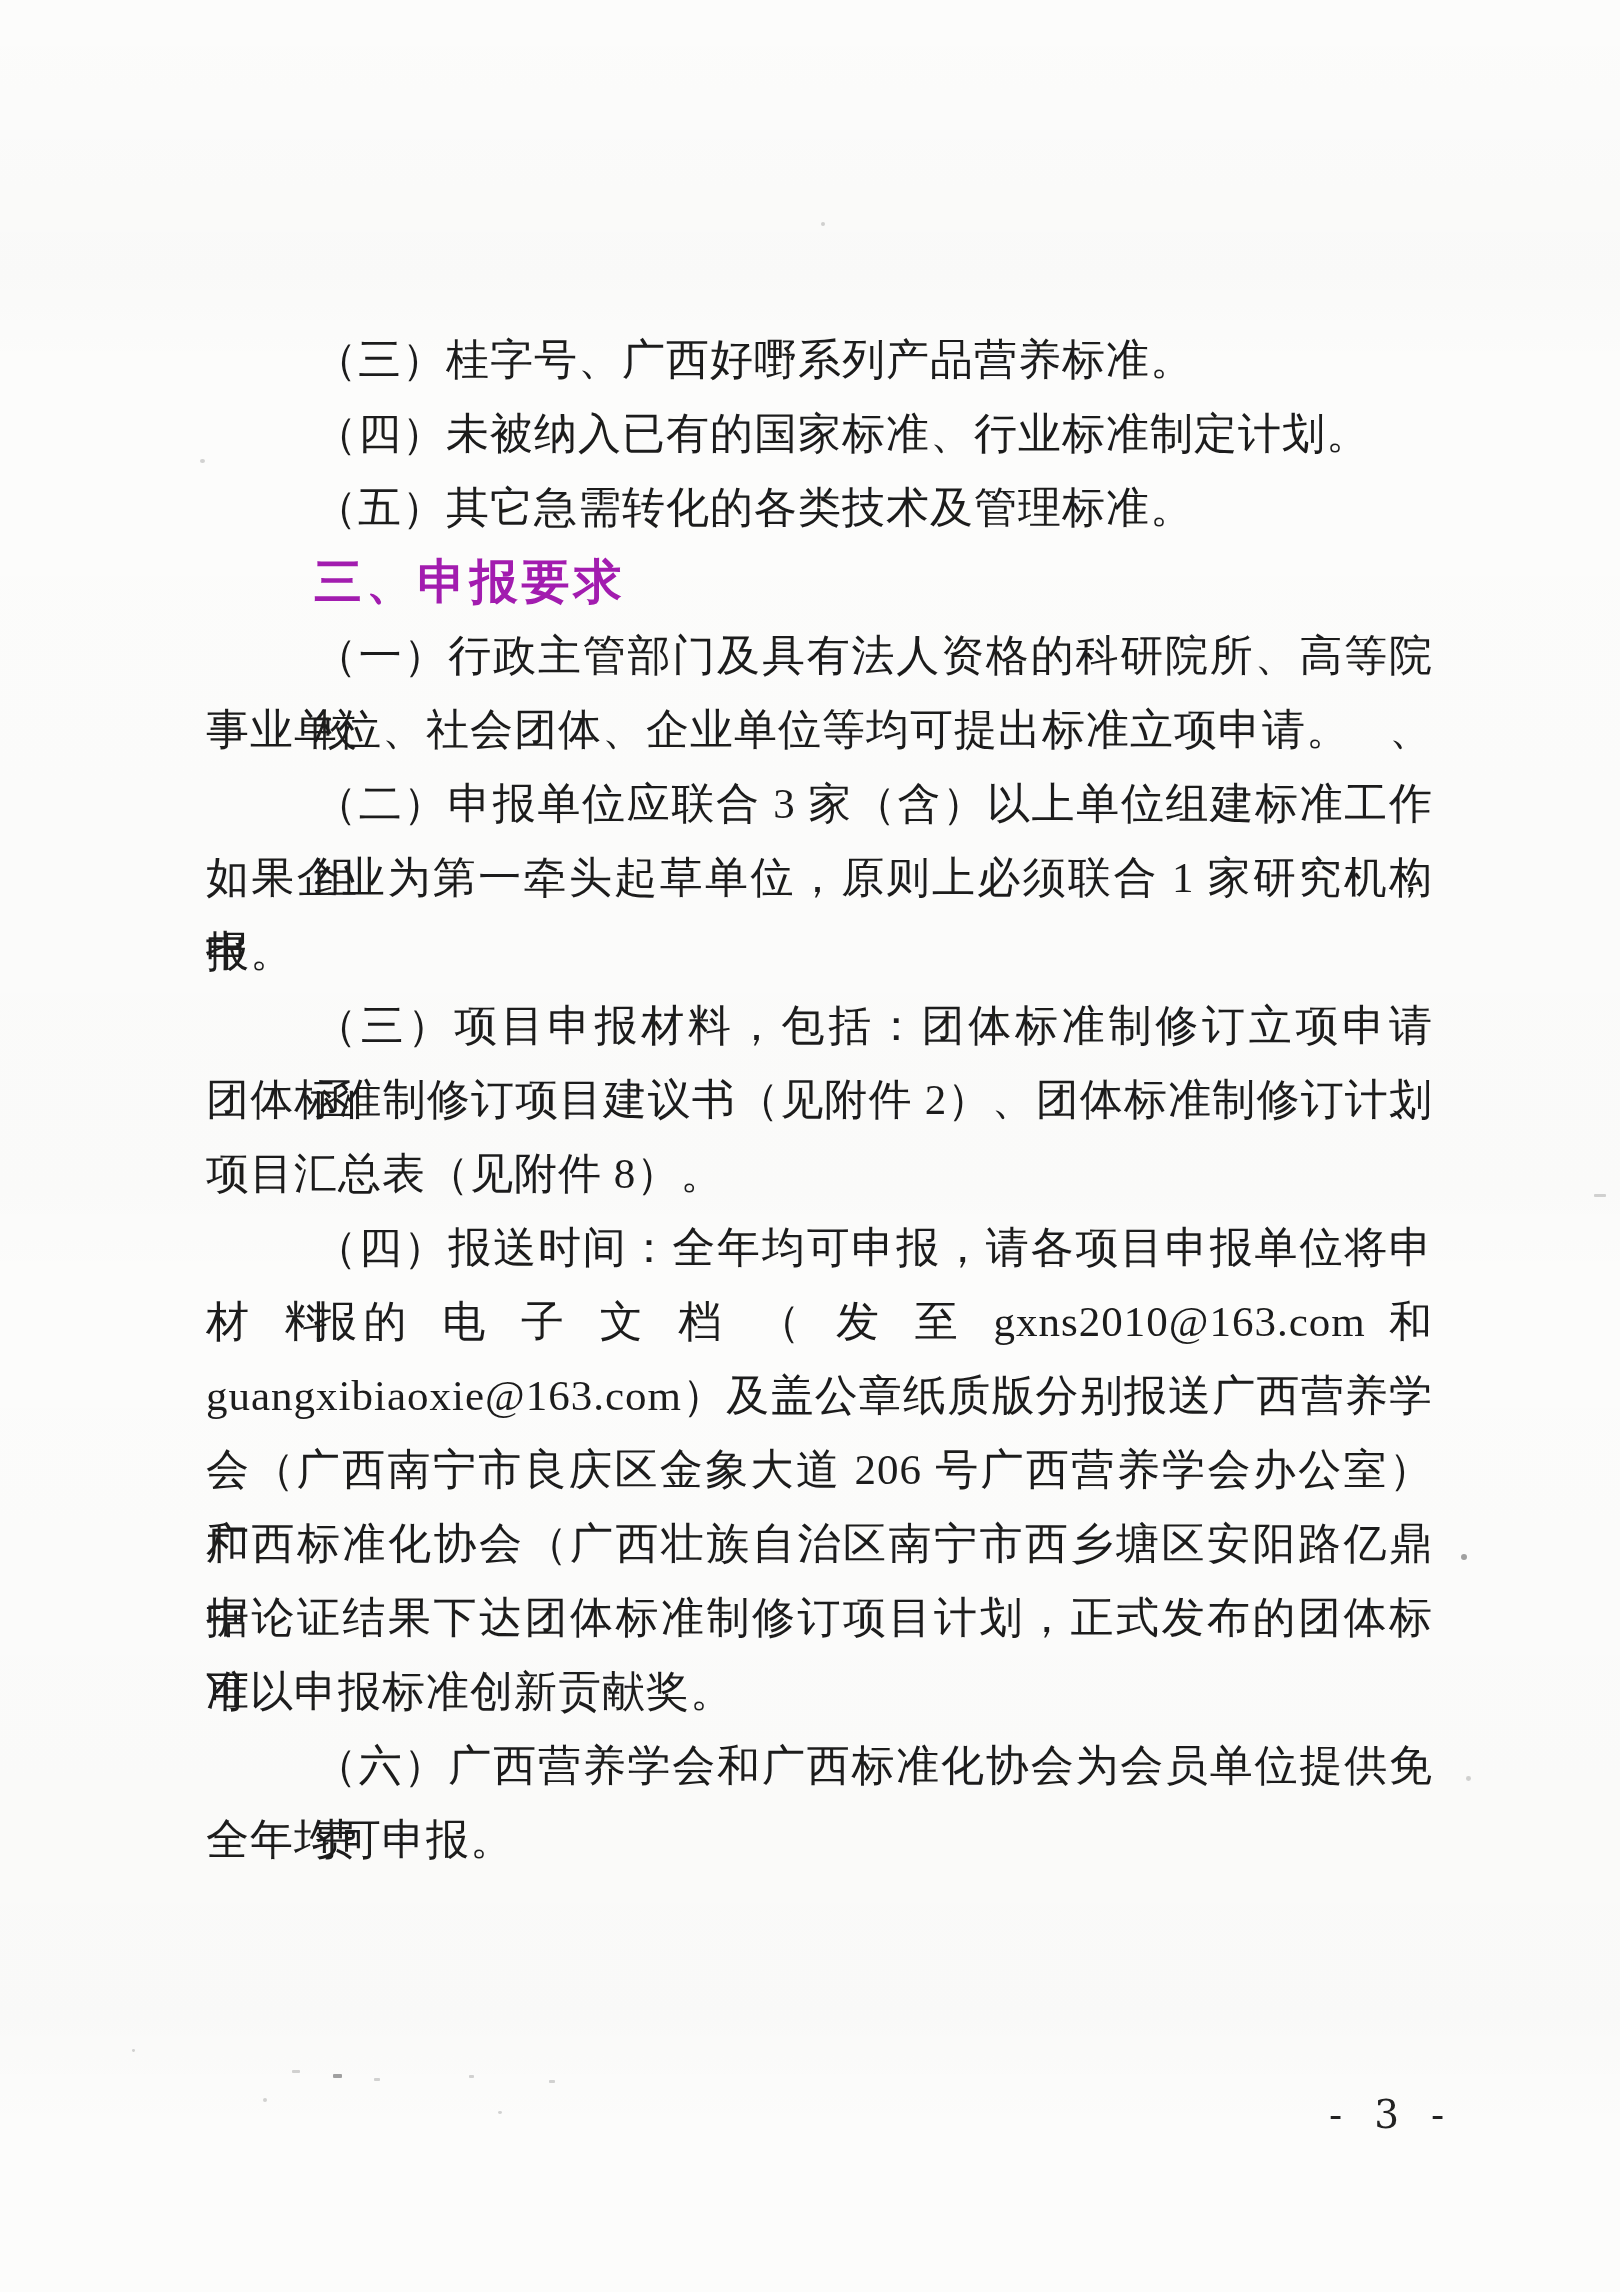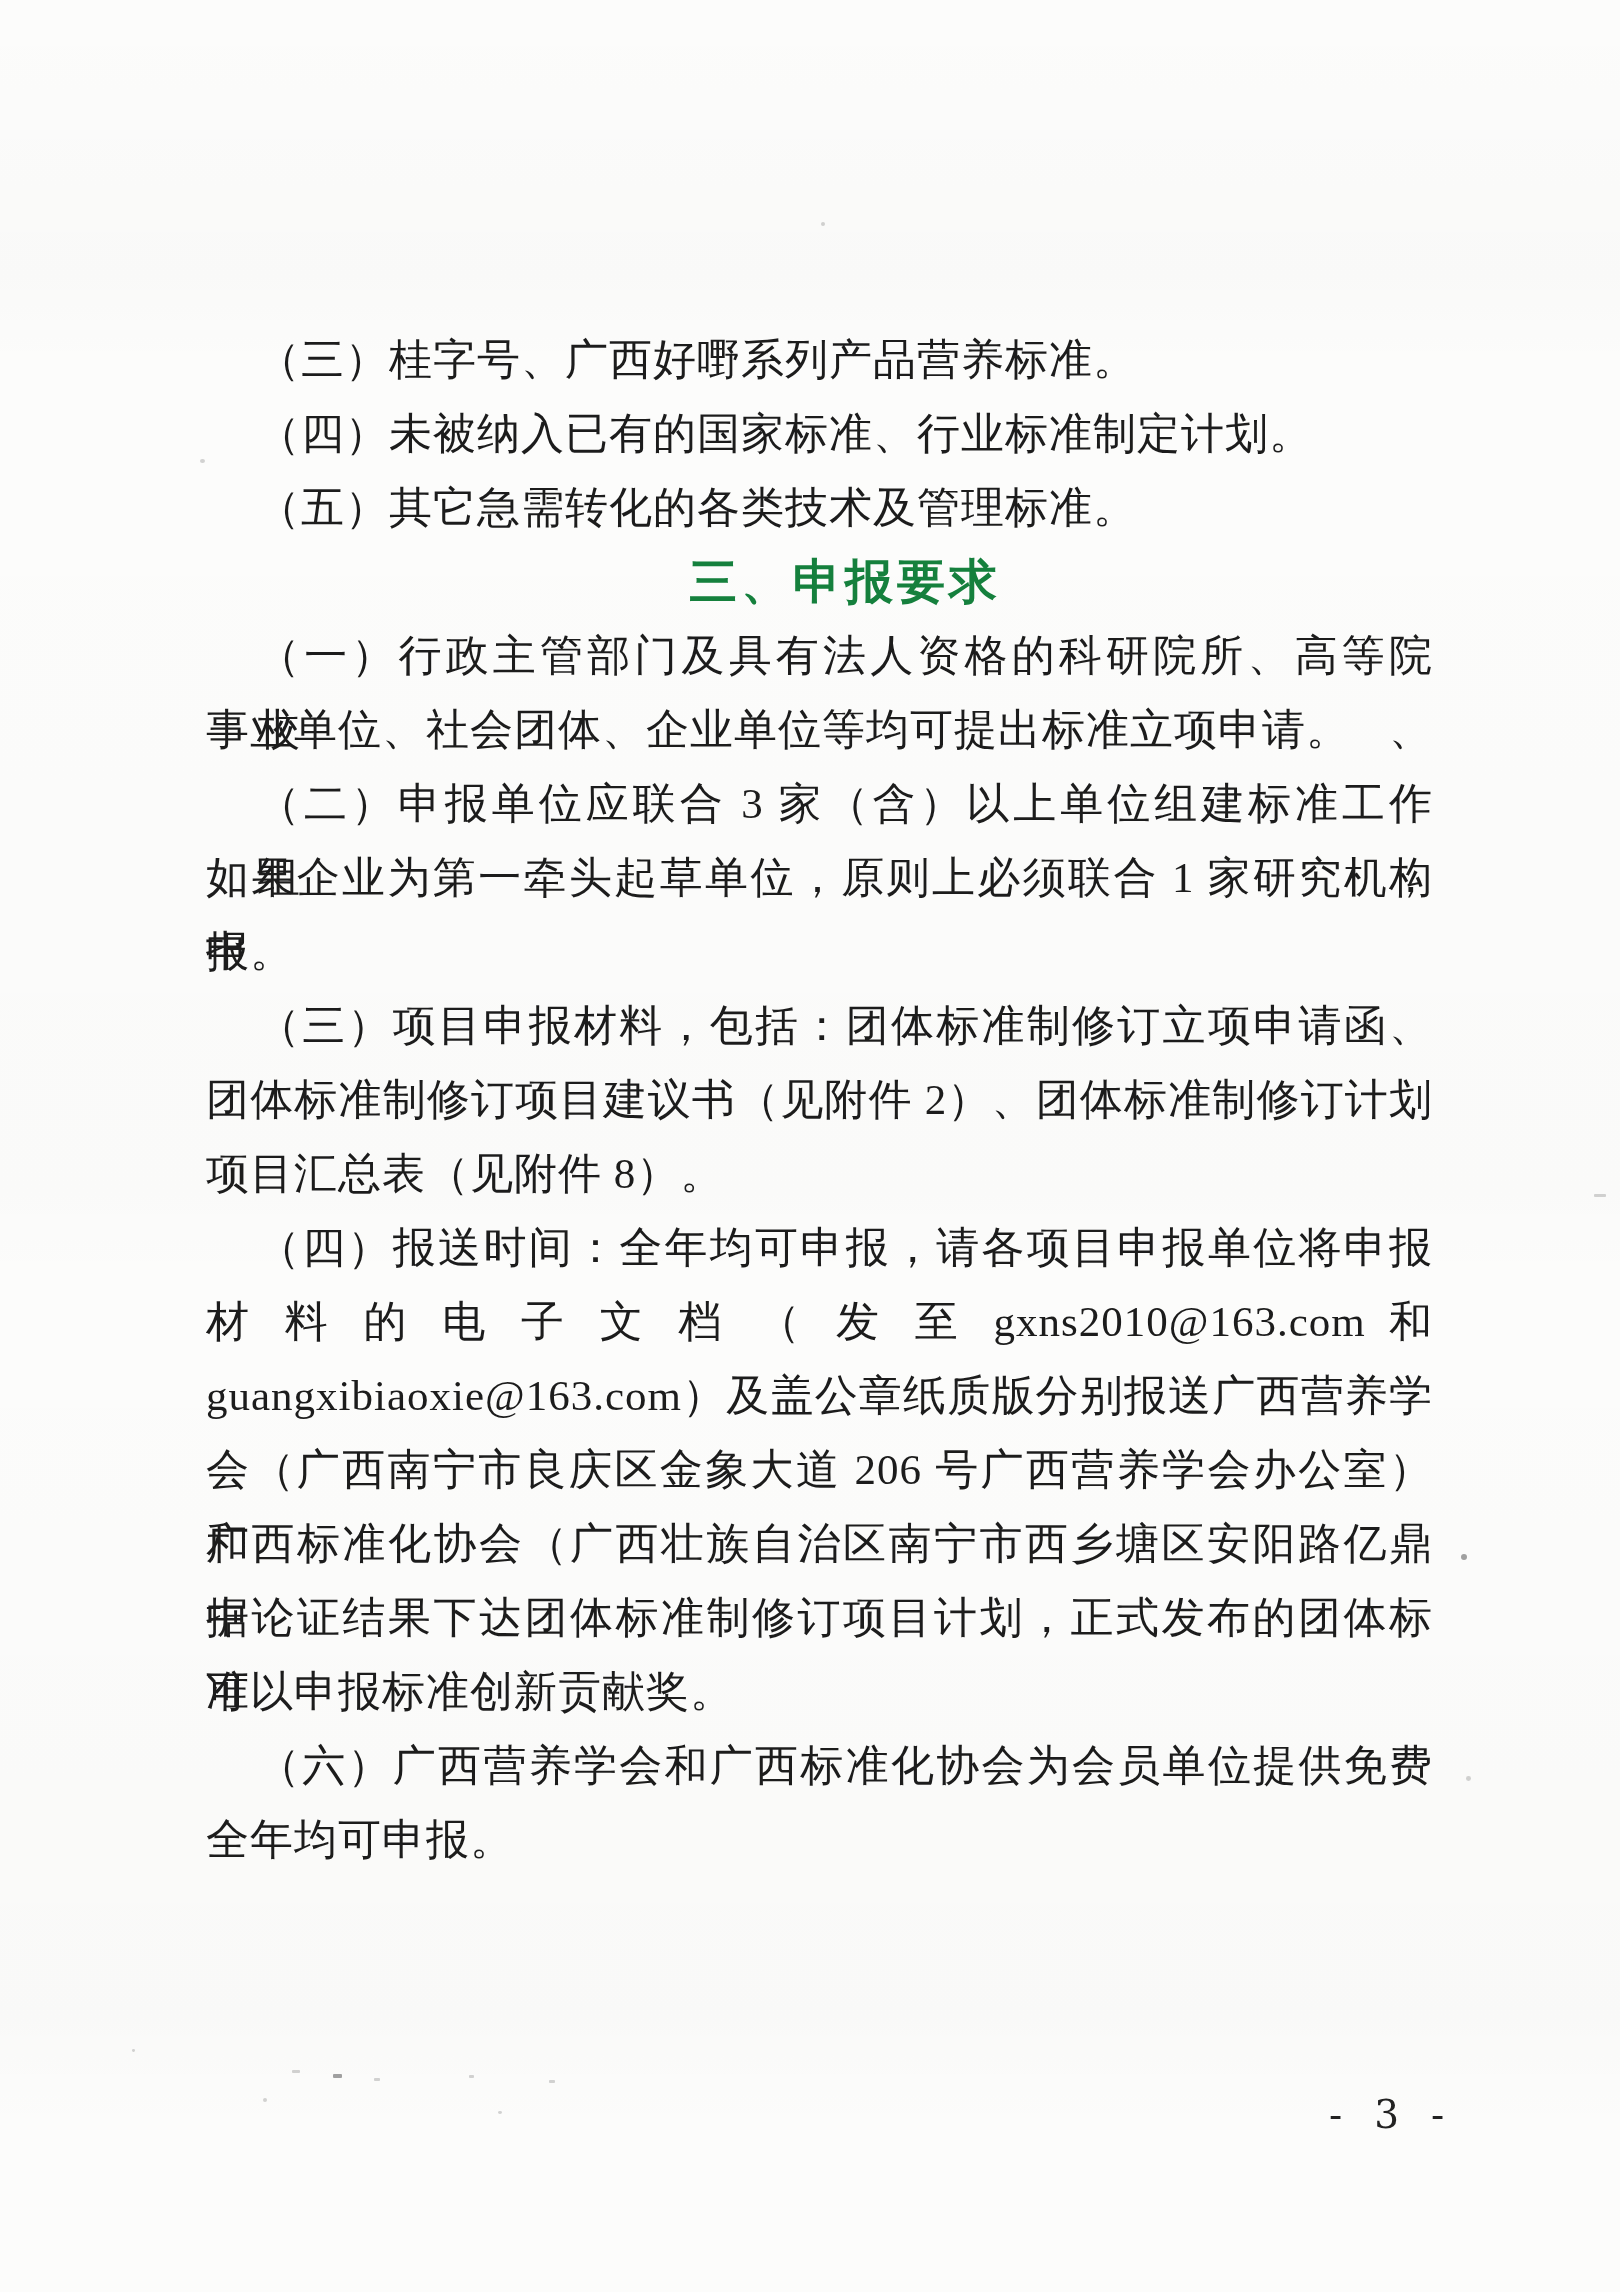--- a/index.html
+++ b/index.html
@@ -46,29 +46,28 @@
     letter-spacing: 1px;
     white-space: nowrap;
     text-align: left;
   }
   .line.fill {
     white-space: normal;
     text-align: justify;
     text-align-last: justify;
   }
   .line.indent {
-    margin-left: 51px;
+    margin-left: 108px;
   }
   .line.heading {
     font-family: "Liberation Sans", "DejaVu Sans", sans-serif;
     font-weight: 700;
     font-size: 48px;
     letter-spacing: 3.9px;
-    color: #15803d;
-    text-align: center;
+    color: #a21caf;
   }
   .pagenum {
     position: absolute;
     left: 1313px;
     top: 2092px;
     width: 157px;
     font-size: 39px;
     letter-spacing: 9.8px;
     color: #222;
     font-family: "DejaVu Serif", serif;

